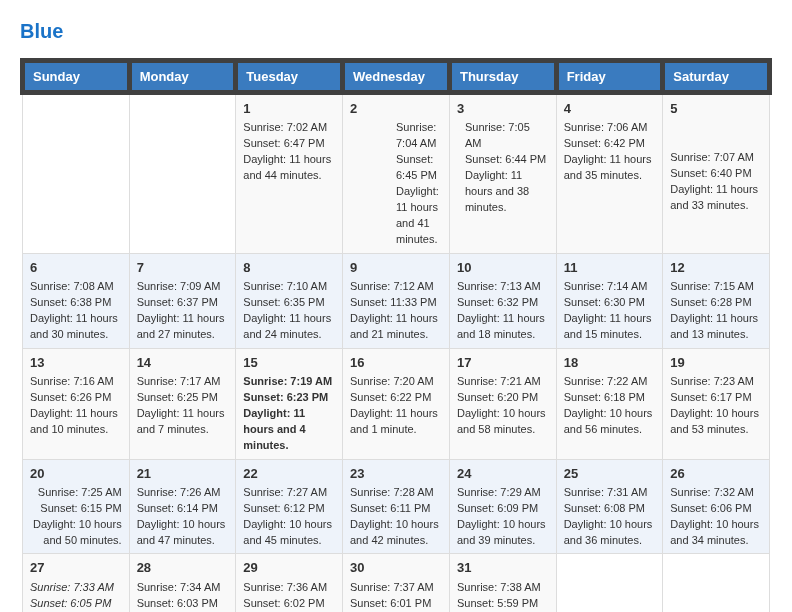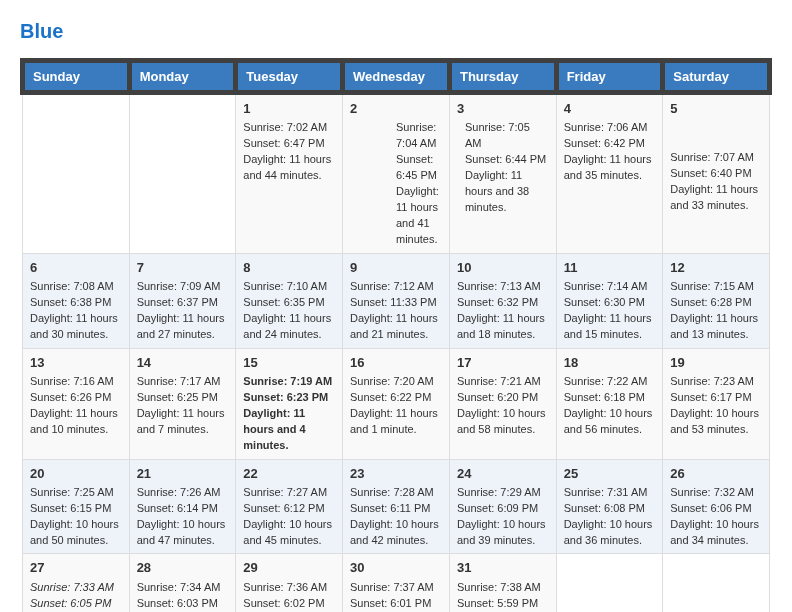--- a/index.html
+++ b/index.html
@@ -237,21 +237,21 @@
         <td>
           <span class="day-num">19</span>
           <div class="day-info" style="white-space: pre-line;">Sunrise: 7:23 AM
 Sunset: 6:17 PM
 Daylight: 10 hours and 53 minutes.</div>
         </td>
       </tr>
       <tr>
         <td>
           <span class="day-num">20</span>
-          <div class="day-info" style="white-space: pre-line;">Sunrise: 7:25 AM
+          <div class="day-info" style="white-space: pre-line; text-align: right;">Sunrise: 7:25 AM
 Sunset: 6:15 PM
 Daylight: 10 hours and 50 minutes.</div>
         </td>
         <td>
           <span class="day-num">21</span>
           <div class="day-info" style="white-space: pre-line;">Sunrise: 7:26 AM
 Sunset: 6:14 PM
 Daylight: 10 hours and 47 minutes.</div>
         </td>
         <td>

